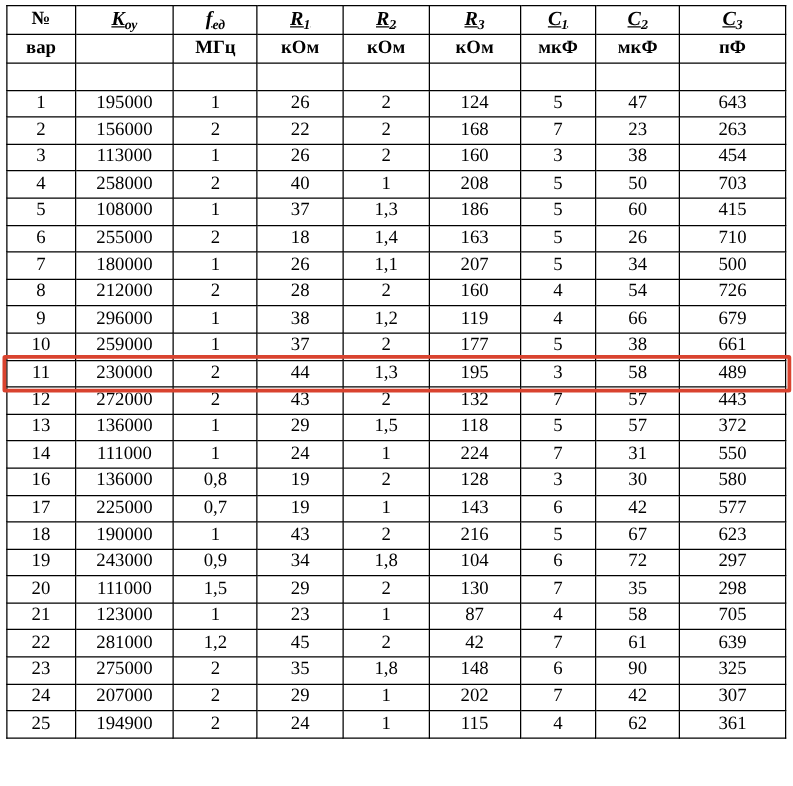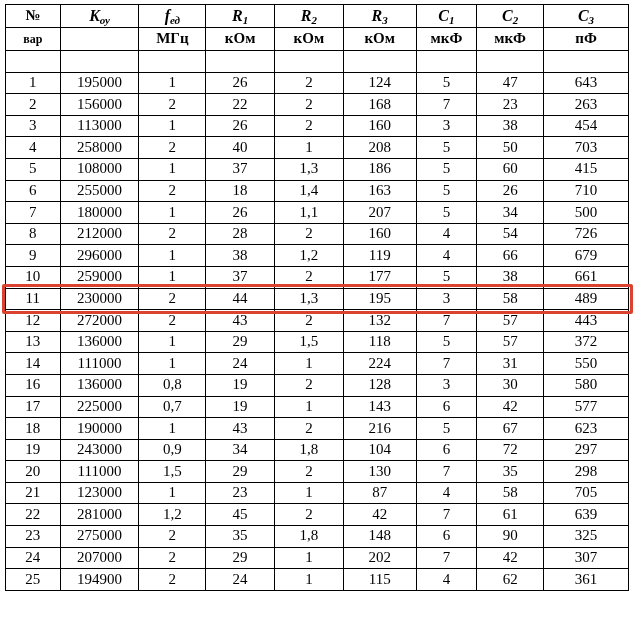--- a/index.html
+++ b/index.html
@@ -61,23 +61,24 @@
   }
   .sym sub {
     font-style: italic;
     font-size: 11px;
     vertical-align: baseline;
     position: relative;
     bottom: -3px;
   }
   .hdr-nowrap {
     white-space: nowrap;
+    text-decoration: underline;
   }
   .num-head-line1 { display: block; font-size: 15px; }
-  .num-head-line2 { display: block; font-size: 12px; }
+  .num-head-line2 { display: block; font-size: 15px; }
   .units { font-size: 14px; }
   .spacer-row td {
     height: 20px;
     border-left: 1px solid #000;
     border-right: 1px solid #000;
     border-top: 1px solid #000;
     border-bottom: 1px solid #000;
   }
   .highlight-box {
     position: absolute;

